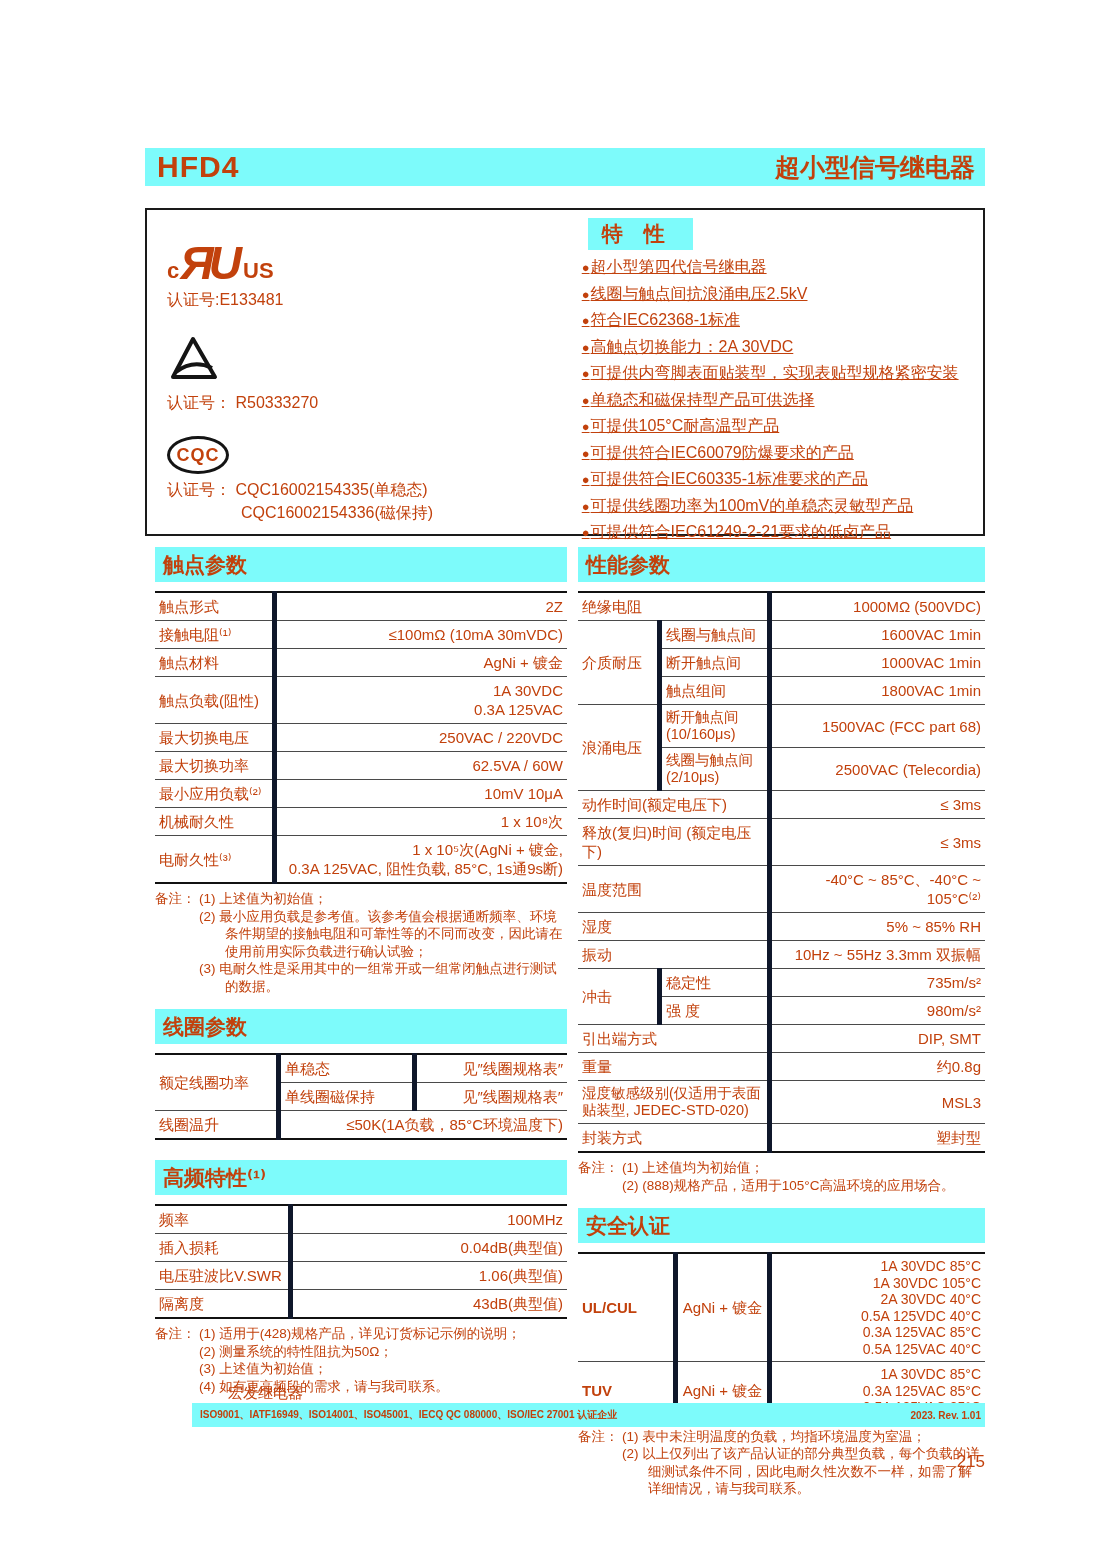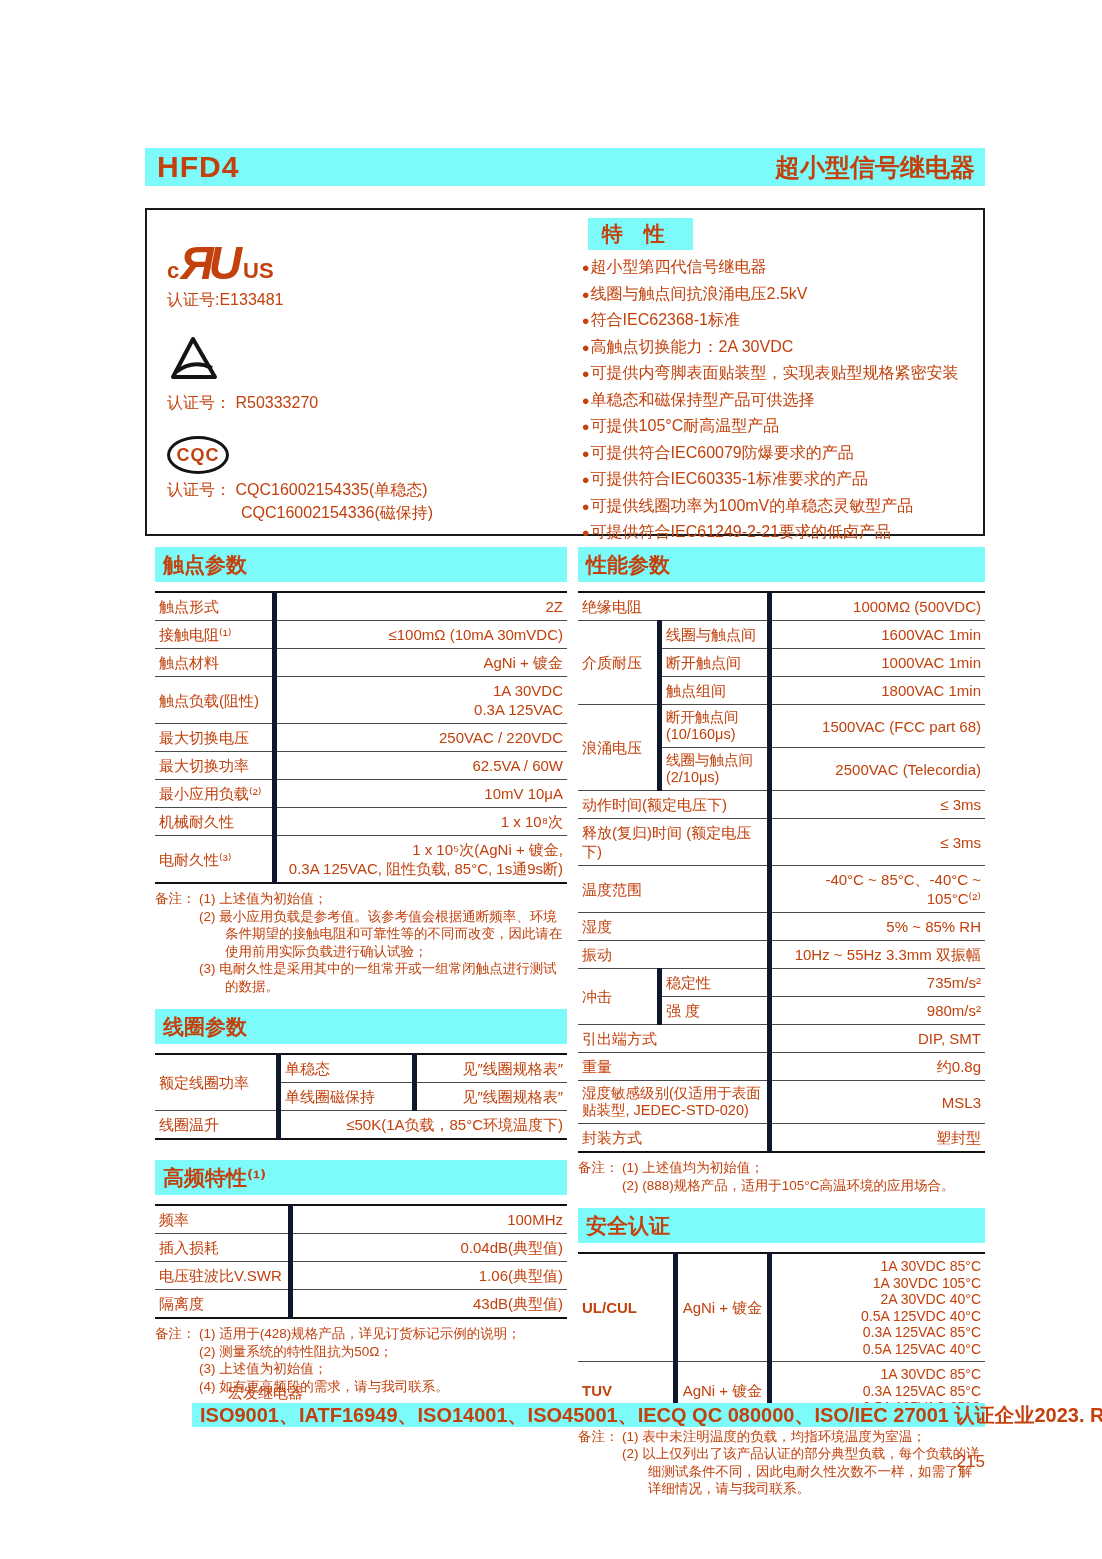--- a/index.html
+++ b/index.html
@@ -34,21 +34,21 @@
     display:flex; align-items:center; justify-content:center;
     font-size:18px; font-weight:bold; letter-spacing:1px; box-sizing:border-box;
   }
   .cert-label-indent { font-size:16px; margin-left:74px; margin-top:2px; }
 
   .cert-right { flex:1; display:flex; flex-direction:column; padding:6px 14px 8px 0; box-sizing:border-box; }
   .features-title {
     background:#7dfbfb; font-size:21px; font-weight:bold;
     padding:2px 28px 2px 14px; align-self:flex-start; margin:2px 0 4px 6px;
   }
-  .feature-item { font-size:16px; line-height:25.5px; white-space:nowrap; }
+  .feature-item { font-size:16px; line-height:25.5px; white-space:nowrap;text-decoration:underline; }
   .feature-item::before { content:"●"; font-size:13px; margin-right:1px; }
   .rohs { margin-top:auto; text-align:right; font-weight:bold; font-size:16px; }
 
   
   .col-left  { position:absolute; left:155px; top:547px; width:412px; }
   .col-right { position:absolute; left:578px; top:547px; width:407px; }
   .section-bar {
     background:#7dfbfb; font-size:21px; font-weight:bold;
     padding:4px 8px 3px 8px; margin-bottom:9px;
   }
@@ -74,21 +74,21 @@
   .notes-items { flex:1; }
   .note-item { padding-left:26px; text-indent:-26px; }
   .mt14 { margin-top:14px; }
   .mt20 { margin-top:20px; }
 
   
   .company { position:absolute; left:228px; top:1384px; font-size:15px; }
   .footer-bar {
     position:absolute; left:192px; top:1403px; width:793px; height:24px;
     background:#7dfbfb; display:flex; justify-content:space-between; align-items:center;
-    font-size:20px; font-weight:600; padding:0 4px 0 8px; box-sizing:border-box; white-space:nowrap;
+    font-size:10px; font-weight:600; padding:0 4px 0 8px; box-sizing:border-box; white-space:nowrap;
   }
   .page-num { position:absolute; right:117px; top:1452px; font-size:17px; }
 </style>
 </head>
 <body>
 
 <div class="page">
 
   <div class="top-bar">
     <span class="model">HFD4</span>

